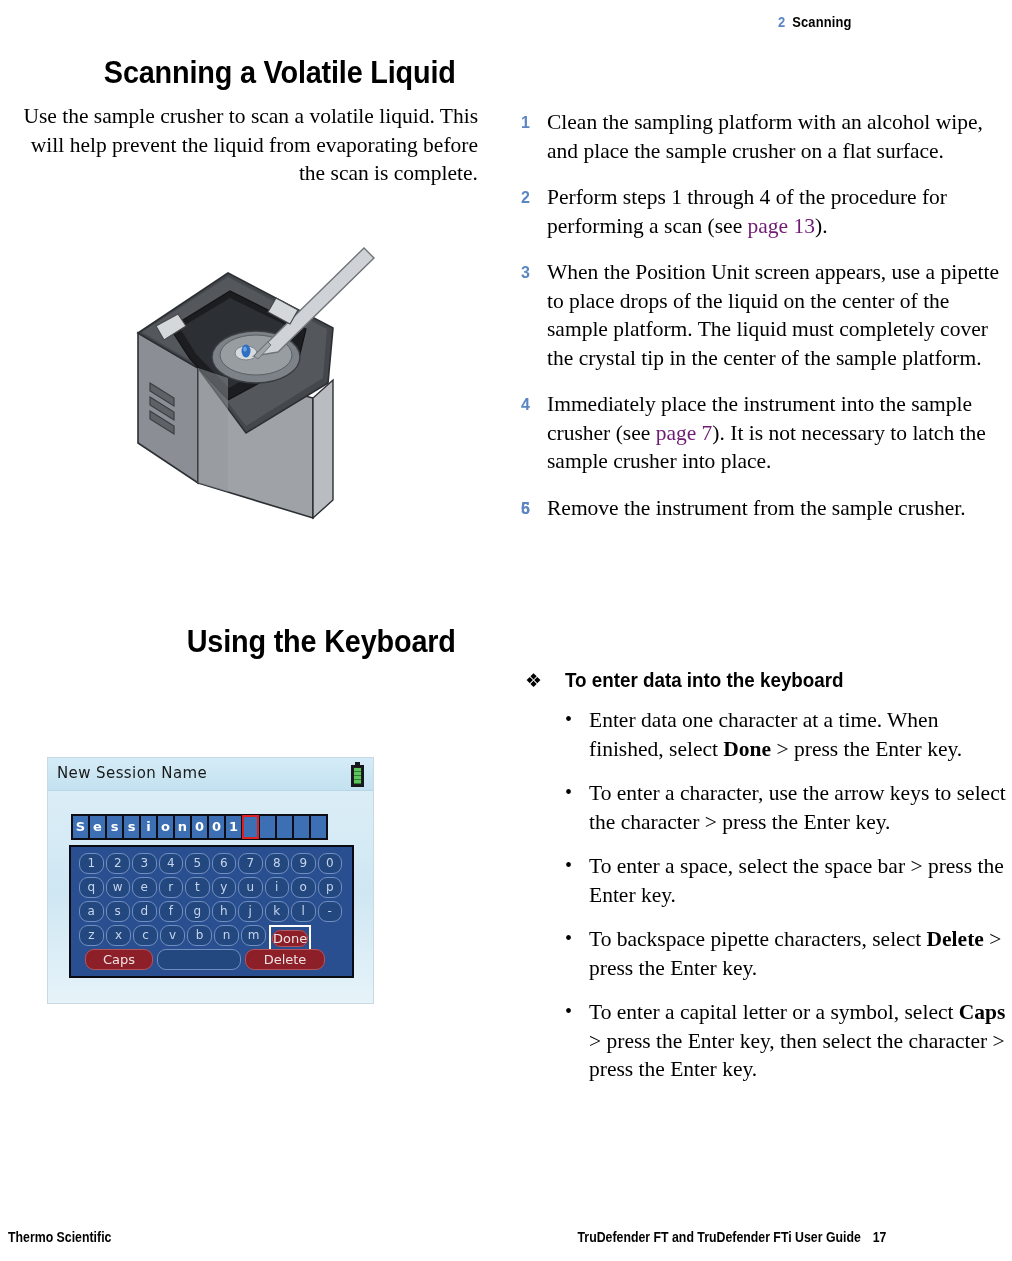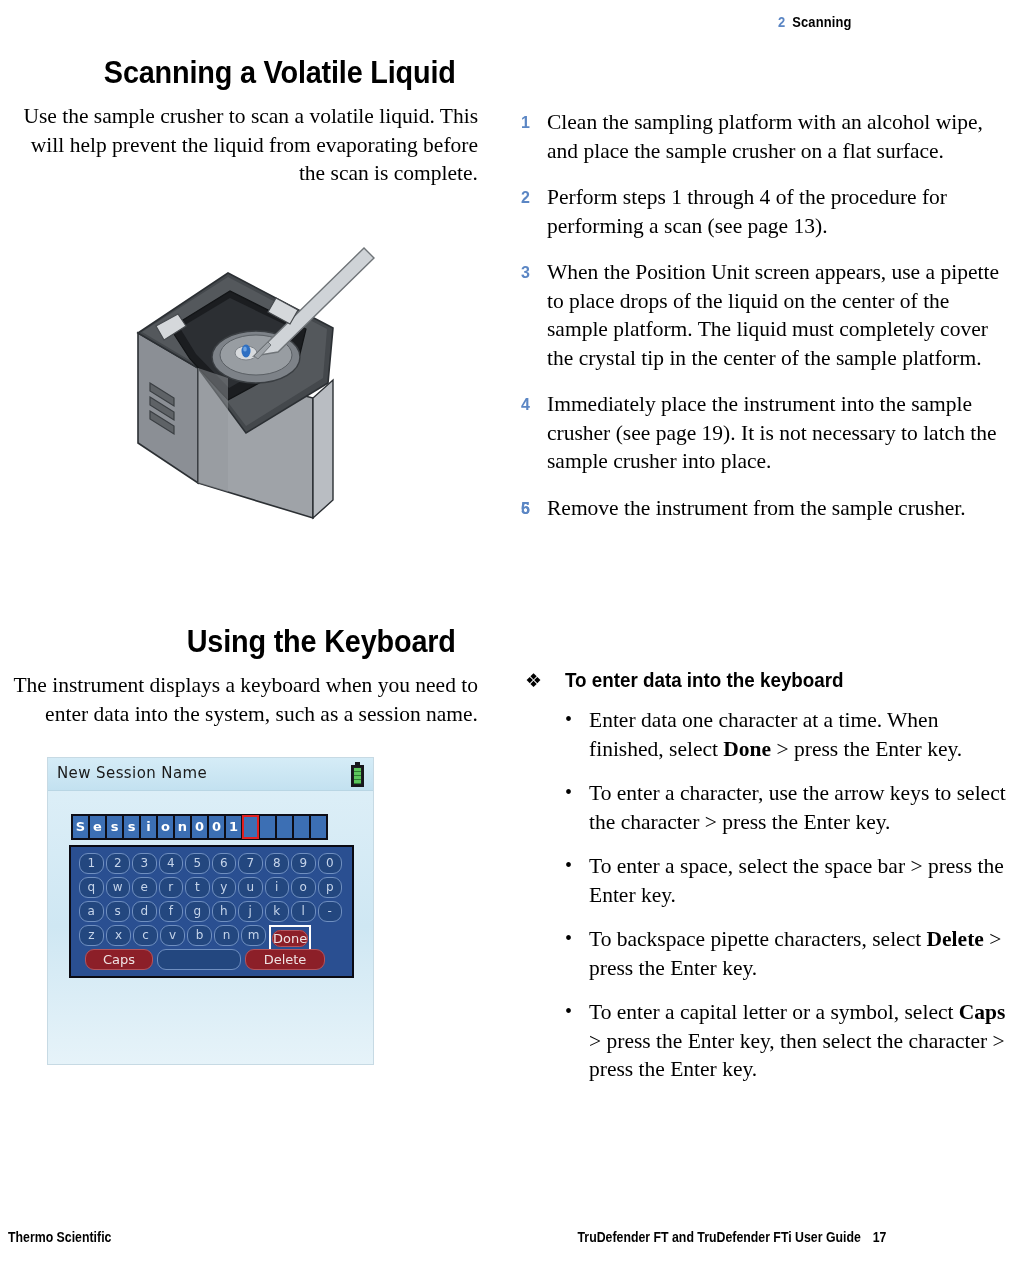--- a/index.html
+++ b/index.html
@@ -87,21 +87,21 @@
     position: absolute;
     left: 0;
     top: 1px;
     width: 20px;
     text-align: left;
     font-family: "Liberation Sans Narrow", "Liberation Sans", sans-serif;
     font-weight: bold;
     font-size: 16px;
     color: #5b86c4;
   }
-  .xref { color: #000000; }
+  .xref { color: #701a75; }
 
   
   .proc-head {
     position: relative;
     padding-left: 44px;
     margin-bottom: 14px;
   }
   .proc-bullet {
     position: absolute;
     left: 4px;
@@ -146,21 +146,21 @@
     width: 250px;
     height: 295px;
   }
 
   
   .device-screen {
     position: absolute;
     left: 47px;
     top: 757px;
     width: 327px;
-    height: 308px;
+    height: 247px;
     background: linear-gradient(180deg, #dff0f8 0%, #cfe7f3 55%, #e6f3f9 100%);
     border: 1px solid #c7dae4;
     box-sizing: border-box;
     font-family: "DejaVu Sans", sans-serif;
   }
   .screen-titlebar {
     position: absolute;
     left: 0; top: 0;
     width: 100%;
     height: 33px;
@@ -405,21 +405,20 @@
     </g>
 
     <path d="M70 140 L70 255" stroke="#3a3e42" stroke-width="1.4" fill="none"></path>
 
     <path d="M70 140 L70 255 L100 264 L100 150 Z" fill="#93979c" opacity="0.5"></path>
   </svg>
 </div>
 
 <div class="col-left" style="top:625px;">
   <h1 class="section-title">Using the Keyboard</h1>
-  <p class="body-text">The instrument displays a keyboard when you need to enter data into the system, such as a session name.</p>
 </div>
 
 <div class="device-screen">
   <div class="screen-titlebar">
     <div class="screen-title">New Session Name</div>
     <div class="battery-icon">
       <div class="battery-tip"></div>
       <div class="battery-body">
         <div class="battery-fill"></div>
       </div>
@@ -499,21 +498,21 @@
       <span class="key-delete">Delete</span>
     </div>
   </div>
 </div>
 
 <div class="col-right" style="top:108px;">
   <ol class="steps" id="steps-list">
       <li class="step"><span class="step-num">1</span><span><span>Clean the sampling platform with an alcohol wipe, and place the sample crusher on a flat surface.</span></span></li>
       <li class="step"><span class="step-num">2</span><span><span>Perform steps 1 through 4 of the procedure for performing a scan (see </span><span class="xref">page 13</span><span>).</span></span></li>
       <li class="step"><span class="step-num">3</span><span><span>When the Position Unit screen appears, use a pipette to place drops of the liquid on the center of the sample platform. The liquid must completely cover the crystal tip in the center of the sample platform.</span></span></li>
-      <li class="step"><span class="step-num">4</span><span><span>Immediately place the instrument into the sample crusher (see </span><span class="xref">page 19</span><span>). It is not necessary to latch the sample crusher into place.</span></span></li>
+      <li class="step"><span class="step-num">4</span><span><span>Immediately place the instrument into the sample crusher (see </span><span class="xref">page 7</span><span>). It is not necessary to latch the sample crusher into place.</span></span></li>
       <li class="step"><span class="step-num">5</span></li>
       <li class="step"><span class="step-num">6</span><span><span>Remove the instrument from the sample crusher.</span></span></li>
     </ol>
 </div>
 
 <div class="col-right" style="top:668px;">
   <div class="proc-head">
     <span class="proc-bullet">❖</span>
     <span class="proc-head-text">To enter data into the keyboard</span>
   </div>

